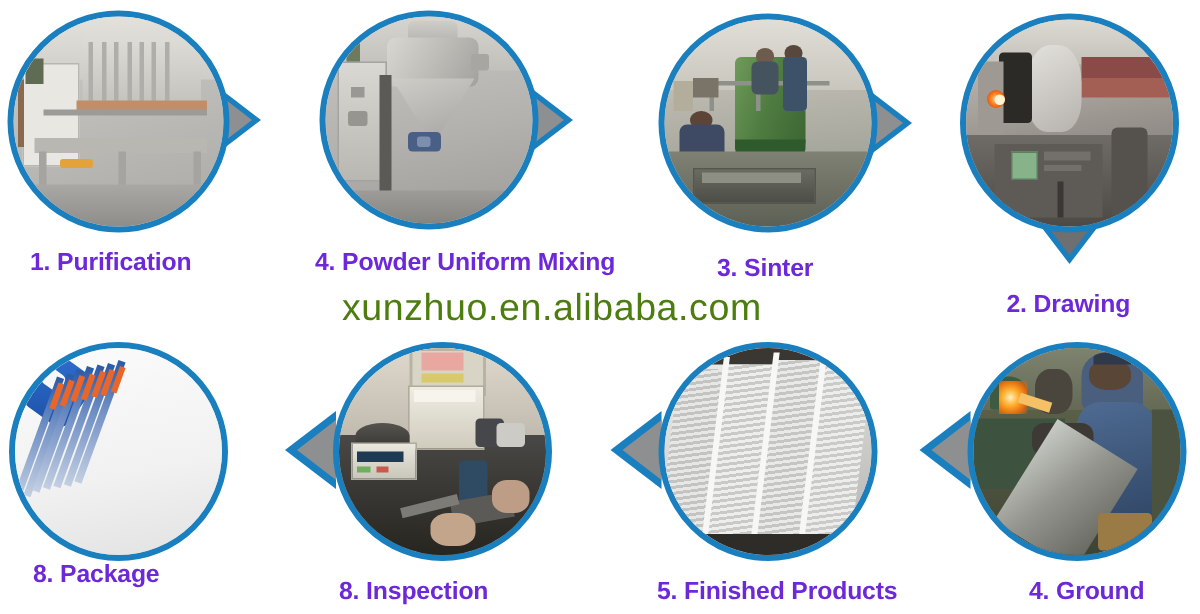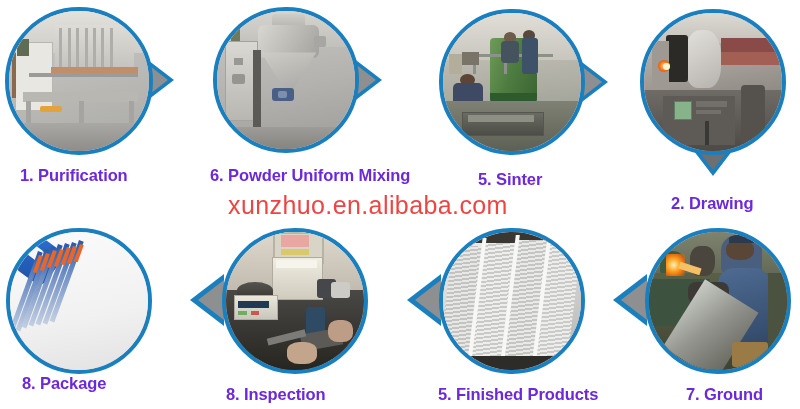--- a/index.html
+++ b/index.html
@@ -74,21 +74,21 @@
     font-weight:700;
     color:#6d28d9;
     white-space:nowrap;
     letter-spacing:-0.1px;
   }
 
   .watermark{
     position:absolute;
     left:228px; top:191px;
     font-size:25px;
-    color:#ef4444;
+    color:#4d7c0f;
     letter-spacing:0.4px;
     white-space:nowrap;
     font-weight:400;
   }
   .sh{position:absolute;}
 
   
   .p1{background:linear-gradient(165deg,#cfcdc8 0%,#bdbcb8 45%,#a9a9a6 100%);}
   
   .p2{background:linear-gradient(170deg,#c9c8c4 0%,#b3b2ae 55%,#9d9c99 100%);}
@@ -153,21 +153,21 @@
         <div class="sh" style="left:40%;top:56%;width:16%;height:9%;background:#4a5f86;border-radius:3px;"></div>
         <div class="sh" style="left:44%;top:58%;width:7%;height:5%;background:#7e8fae;border-radius:2px;"></div>
         <div class="sh" style="left:6%;top:22%;width:22%;height:56%;background:linear-gradient(180deg,#dad8d3,#b9b7b2);border:1px solid #a5a39f;"></div>
         <div class="sh" style="left:12%;top:34%;width:7%;height:5%;background:#9a9894;"></div>
         <div class="sh" style="left:11%;top:46%;width:9%;height:7%;background:#97958f;border-radius:2px;"></div>
         <div class="sh" style="left:26%;top:28%;width:6%;height:62%;background:#5c5a57;"></div>
         <div class="sh" style="left:10%;top:12%;width:7%;height:10%;background:#6d7a5d;"></div>
         <div class="sh" style="left:0;top:84%;width:100%;height:16%;background:linear-gradient(180deg,#9e9c98,#86847f);"></div>
       </div>
     </div>
-    <div class="caption" style="left:210px;top:166px;">6.  Powder Uniform Mixing</div>
+    <div class="caption" style="left:210px;top:166px;">4.  Powder Uniform Mixing</div>
   </div>
 
   <div class="stage">
     <div class="beak beak-r" style="left:574px;top:56px;"></div>
     <div class="beak beak-inner-r" style="left:576px;top:62px;"></div>
     <div class="bubble" style="left:439px;top:9px;width:146px;height:146px;">
       <div class="photo p3">
         <div class="sh" style="left:0;top:0;width:100%;height:34%;background:linear-gradient(180deg,#e0ded6,#c8c6bd);"></div>
         <div class="sh" style="left:34%;top:18%;width:34%;height:44%;background:linear-gradient(110deg,#6f9a5a 0%,#4e7c40 50%,#3c6433 100%);border-radius:4px;"></div>
         <div class="sh" style="left:34%;top:58%;width:34%;height:9%;background:#2f5a2c;border-radius:0 0 6px 6px;"></div>
@@ -181,21 +181,21 @@
         <div class="sh" style="left:57%;top:18%;width:12%;height:26%;background:#3d5168;border-radius:3px;"></div>
         <div class="sh" style="left:12%;top:44%;width:11%;height:9%;background:#5c4436;border-radius:50%;"></div>
         <div class="sh" style="left:7%;top:51%;width:22%;height:26%;background:#3e4a63;border-radius:5px;"></div>
         <div class="sh" style="left:4%;top:30%;width:10%;height:14%;background:#b3ae9c;"></div>
         <div class="sh" style="left:14%;top:28%;width:12%;height:10%;background:#7a7468;"></div>
         <div class="sh" style="left:0;top:64%;width:100%;height:36%;background:linear-gradient(180deg,#7f8174,#5d6054);"></div>
         <div class="sh" style="left:14%;top:72%;width:58%;height:16%;background:linear-gradient(180deg,#6a6b62,#4c4d46);border:1px solid #55564f;"></div>
         <div class="sh" style="left:18%;top:74%;width:48%;height:5%;background:#8d8e84;"></div>
       </div>
     </div>
-    <div class="caption" style="left:478px;top:170px;">5. Sinter</div>
+    <div class="caption" style="left:478px;top:170px;">3. Sinter</div>
   </div>
 
   <div class="stage">
     <div class="beak beak-d" style="left:687px;top:142px;"></div>
     <div class="beak beak-inner-d" style="left:693px;top:144px;"></div>
     <div class="bubble" style="left:640px;top:9px;width:146px;height:146px;">
       <div class="photo p4">
         <div class="sh" style="left:0;top:0;width:100%;height:22%;background:linear-gradient(180deg,#ddd9d3,#c4c0ba);"></div>
         <div class="sh" style="left:56%;top:18%;width:44%;height:12%;background:#8a4a48;"></div>
         <div class="sh" style="left:56%;top:28%;width:44%;height:10%;background:#a45f54;"></div>
@@ -231,21 +231,21 @@
         <div class="sh" style="left:8%;top:14%;width:18%;height:16%;background:#3e5a40;border-radius:50% 50% 8% 8%;"></div>
         <div class="sh" style="left:12%;top:16%;width:14%;height:16%;background:radial-gradient(circle at 40% 50%,#fff0c0 0%,#ffad2a 35%,#e06a10 70%,rgba(224,106,16,0) 100%);"></div>
         <div class="sh" style="left:22%;top:24%;width:16%;height:5%;background:#f5c066;transform:rotate(18deg);"></div>
         <div class="sh" style="left:0;top:34%;width:44%;height:34%;background:#3e5240;"></div>
         <div class="sh" style="left:28%;top:36%;width:30%;height:16%;background:#3d3a36;border-radius:8px;"></div>
         <div class="sh" style="left:22%;top:42%;width:46%;height:58%;background:linear-gradient(110deg,#c9cbc6 0%,#94968f 45%,#65675f 100%);transform:rotate(32deg);"></div>
         <div class="sh" style="left:60%;top:80%;width:26%;height:18%;background:#9b7b45;border-radius:3px;"></div>
         <div class="sh" style="left:86%;top:30%;width:14%;height:60%;background:#4b5240;"></div>
       </div>
     </div>
-    <div class="caption" style="left:686px;top:385px;">7. Ground</div>
+    <div class="caption" style="left:686px;top:385px;">4. Ground</div>
   </div>
 
   <div class="stage">
     <div class="beak beak-l" style="left:407px;top:274px;"></div>
     <div class="beak beak-inner-l" style="left:415px;top:280px;"></div>
     <div class="bubble" style="left:439px;top:228px;width:146px;height:146px;">
       <div class="photo p6">
         <div class="sh" style="left:0;top:0;width:100%;height:10%;background:#3a3733;"></div>
         <div class="sh" style="left:0;top:8%;width:100%;height:84%;background:linear-gradient(160deg,#ececeb 0%,#d2d2d0 50%,#b4b4b2 100%);"></div>
         <div class="sh" style="left:2%;top:10%;width:22%;height:78%;background:repeating-linear-gradient(172deg,#e7e7e5 0 2px,#c3c3c1 2px 4px);transform:skewX(-7deg);"></div>

